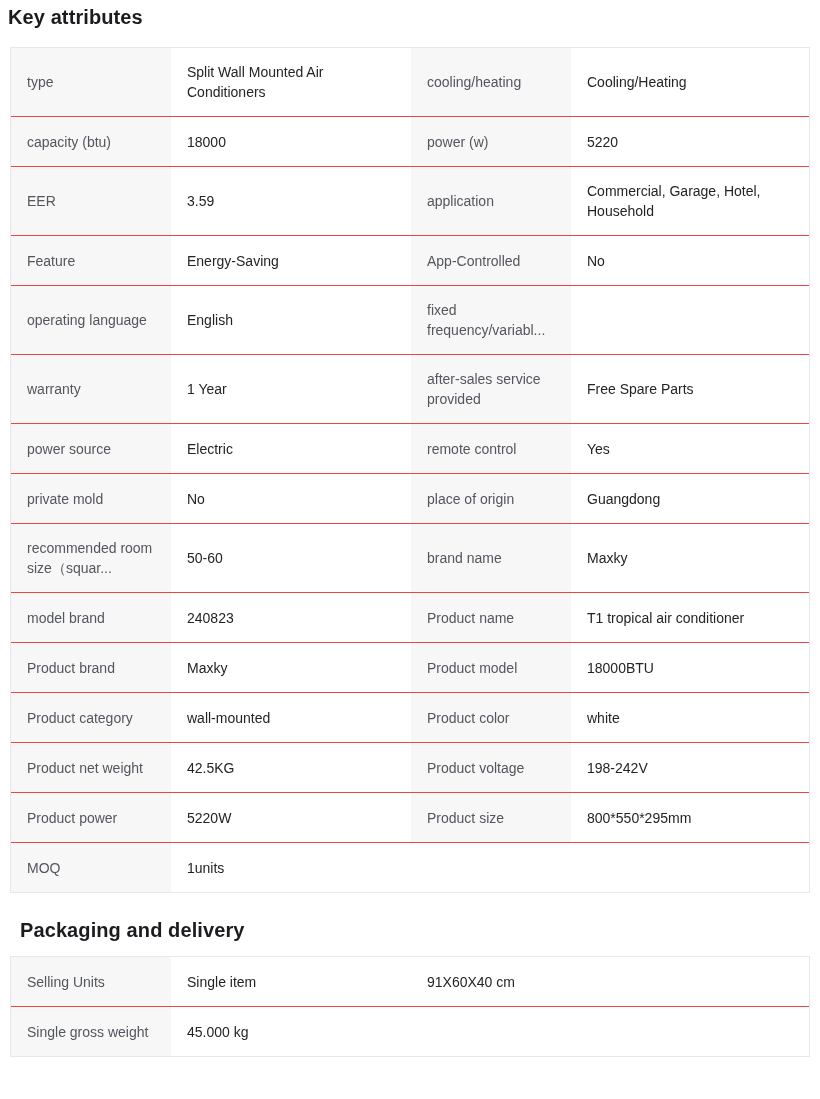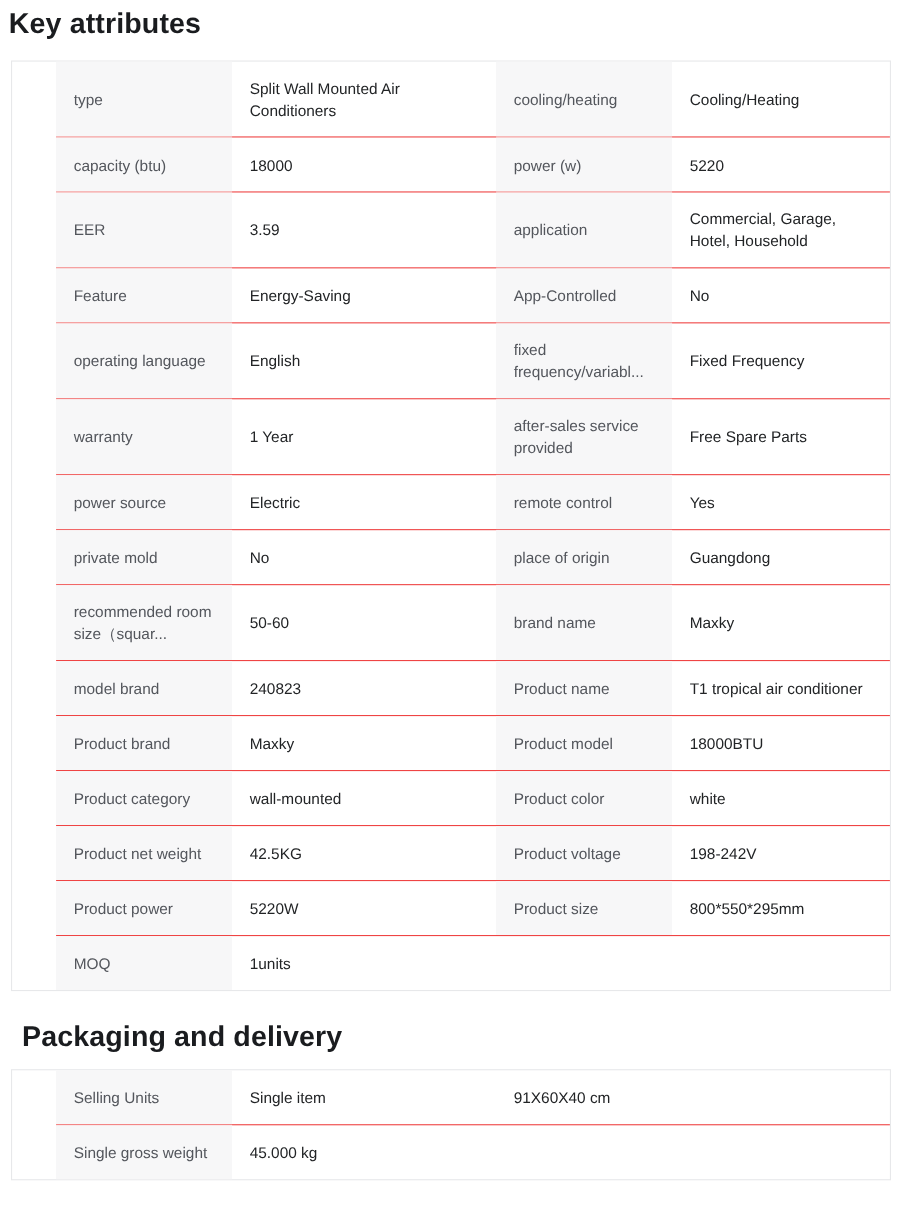--- a/index.html
+++ b/index.html
@@ -6,35 +6,34 @@
     margin: 0;
     padding: 0;
     background: #ffffff;
   }
   body {
     width: 820px;
     font-family: "Liberation Sans", sans-serif;
     color: #222;
   }
   .section-title {
-    font-size: 26px;
+    font-size: 20px;
     font-weight: 700;
     color: #1a1c1f;
     margin: 0;
     padding: 8px 0 0 8px;
     letter-spacing: 0.1px;
   }
   .section-title.first {
     padding-top: 6px;
   }
   .attr-table {
     margin: 18px 10px 0 10px;
     border: 1px solid #e7e8ea;
     background: #ffffff;
-    padding-left: 40px;
   }
   .attr-row {
     display: grid;
     grid-template-columns: 160px 240px 160px 1fr;
     border-top: 1px solid #ef4444;
     min-height: 49px;
   }
   .attr-row:first-child {
     border-top: none;
   }
@@ -88,21 +87,20 @@
     <div class="attr-row">
       <div class="cell label">Feature</div>
       <div class="cell value">Energy-Saving</div>
       <div class="cell label">App-Controlled</div>
       <div class="cell value">No</div>
     </div>
     <div class="attr-row">
       <div class="cell label">operating language</div>
       <div class="cell value">English</div>
       <div class="cell label">fixed frequency/variabl...</div>
-      <div class="cell value">Fixed Frequency</div>
     </div>
     <div class="attr-row">
       <div class="cell label">warranty</div>
       <div class="cell value">1 Year</div>
       <div class="cell label">after-sales service provided</div>
       <div class="cell value">Free Spare Parts</div>
     </div>
     <div class="attr-row">
       <div class="cell label">power source</div>
       <div class="cell value">Electric</div>

